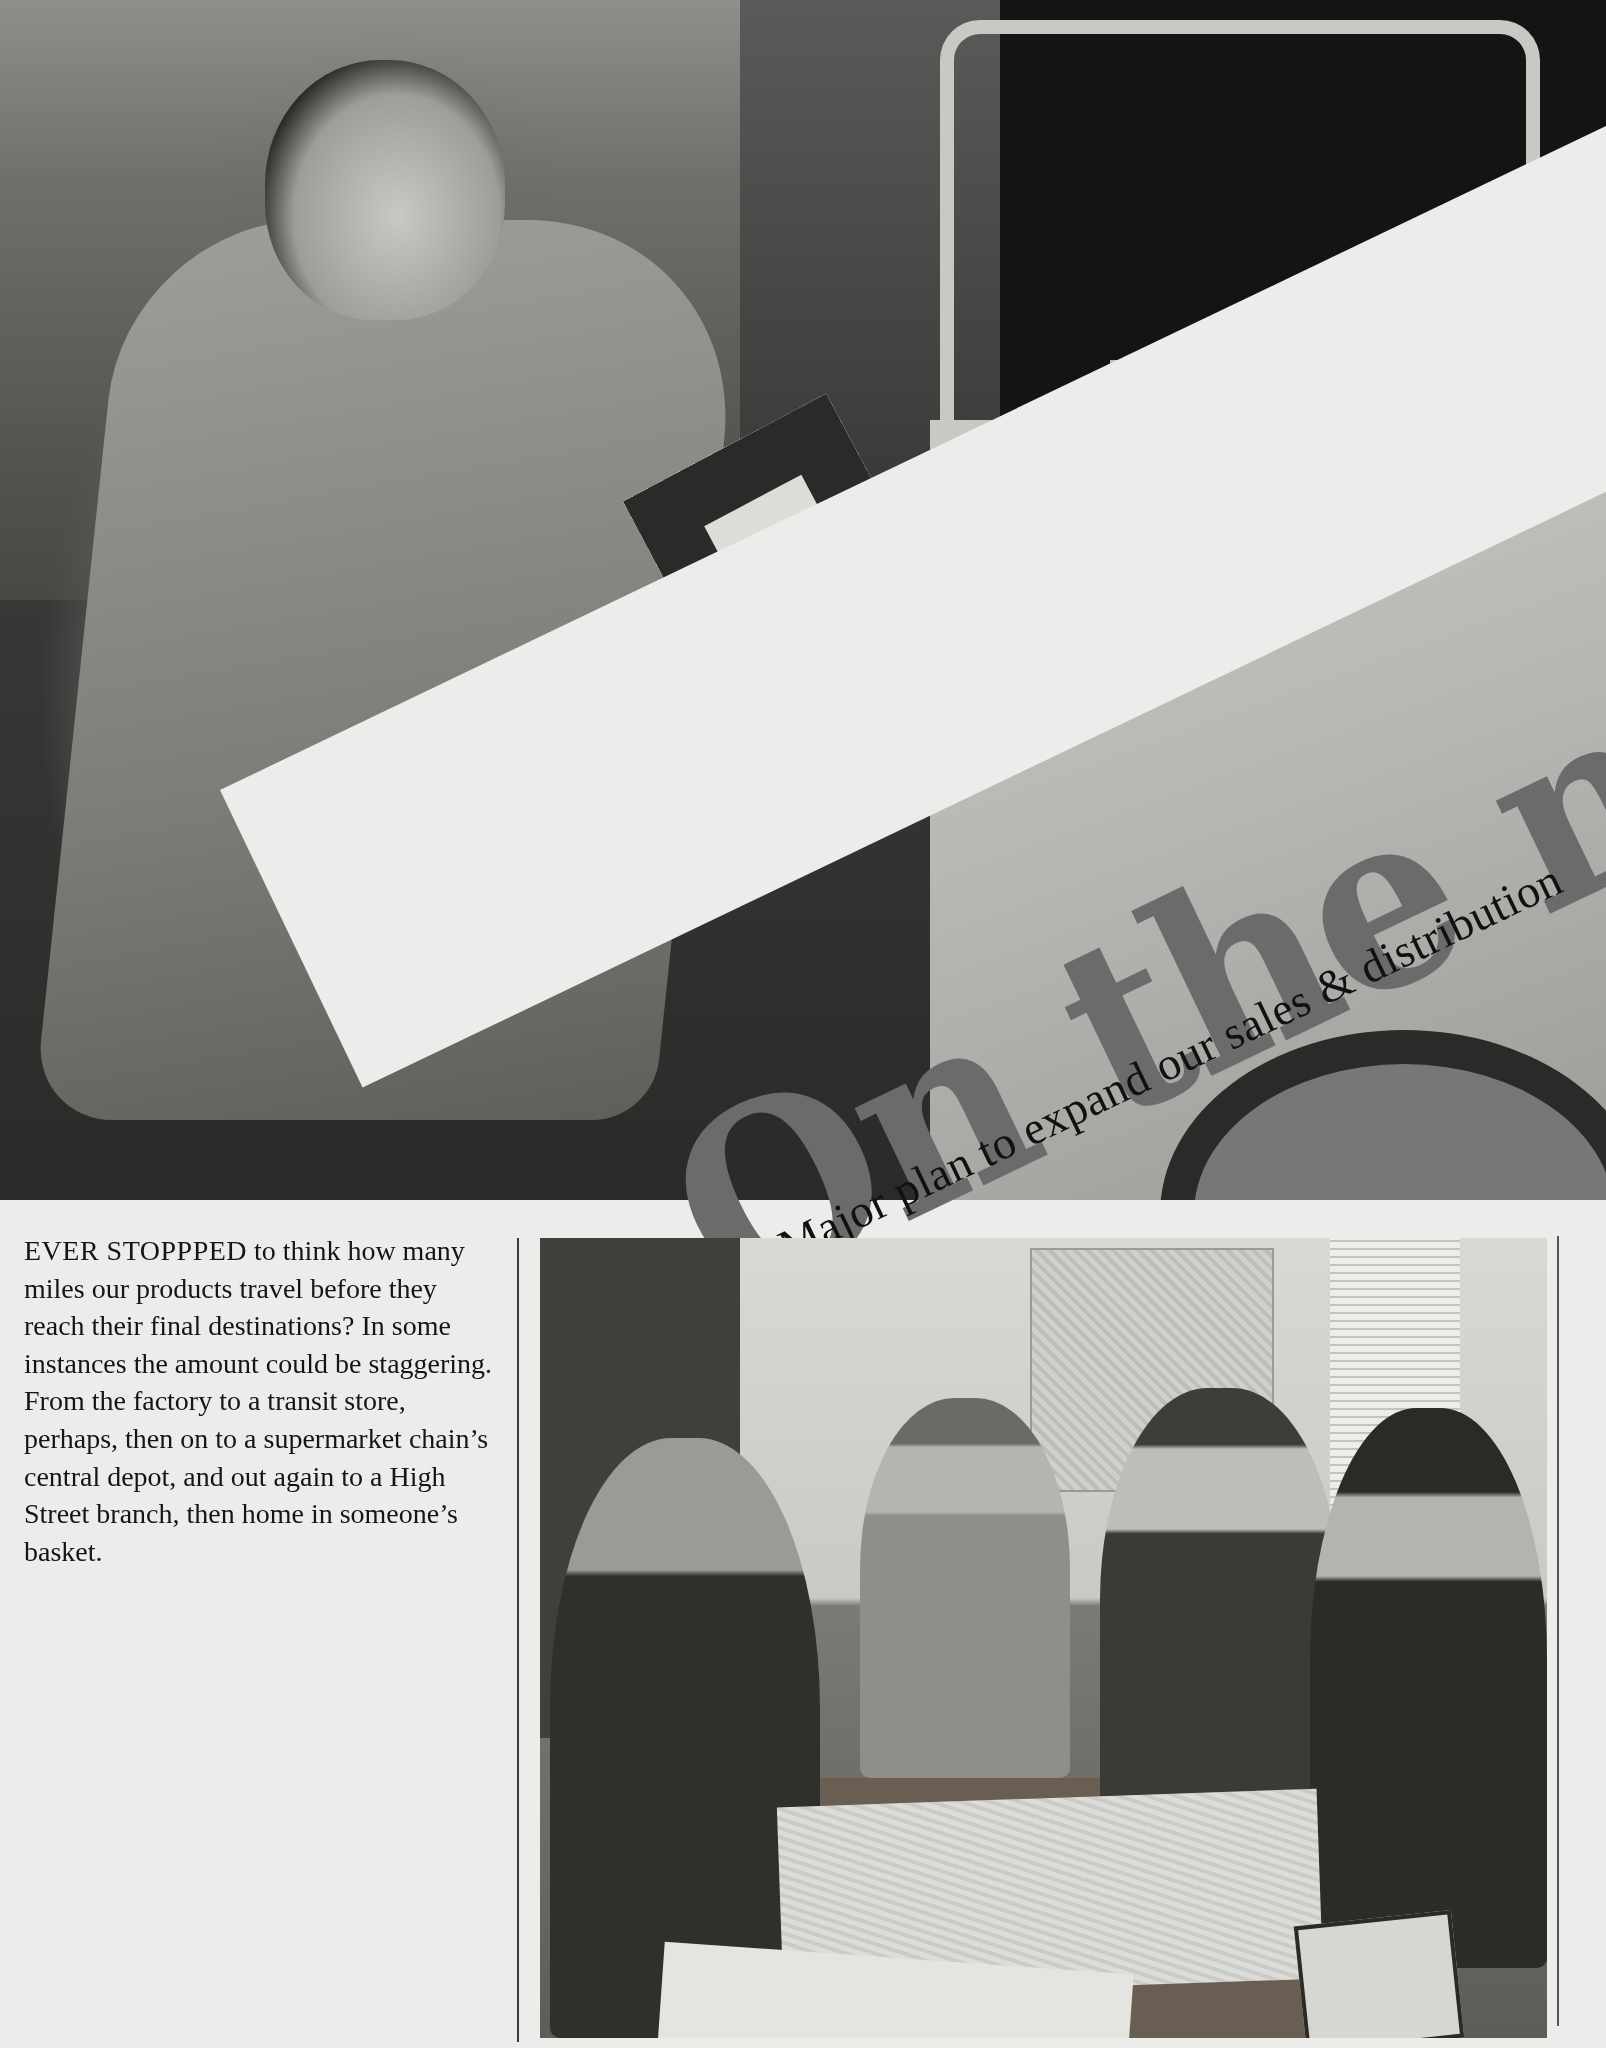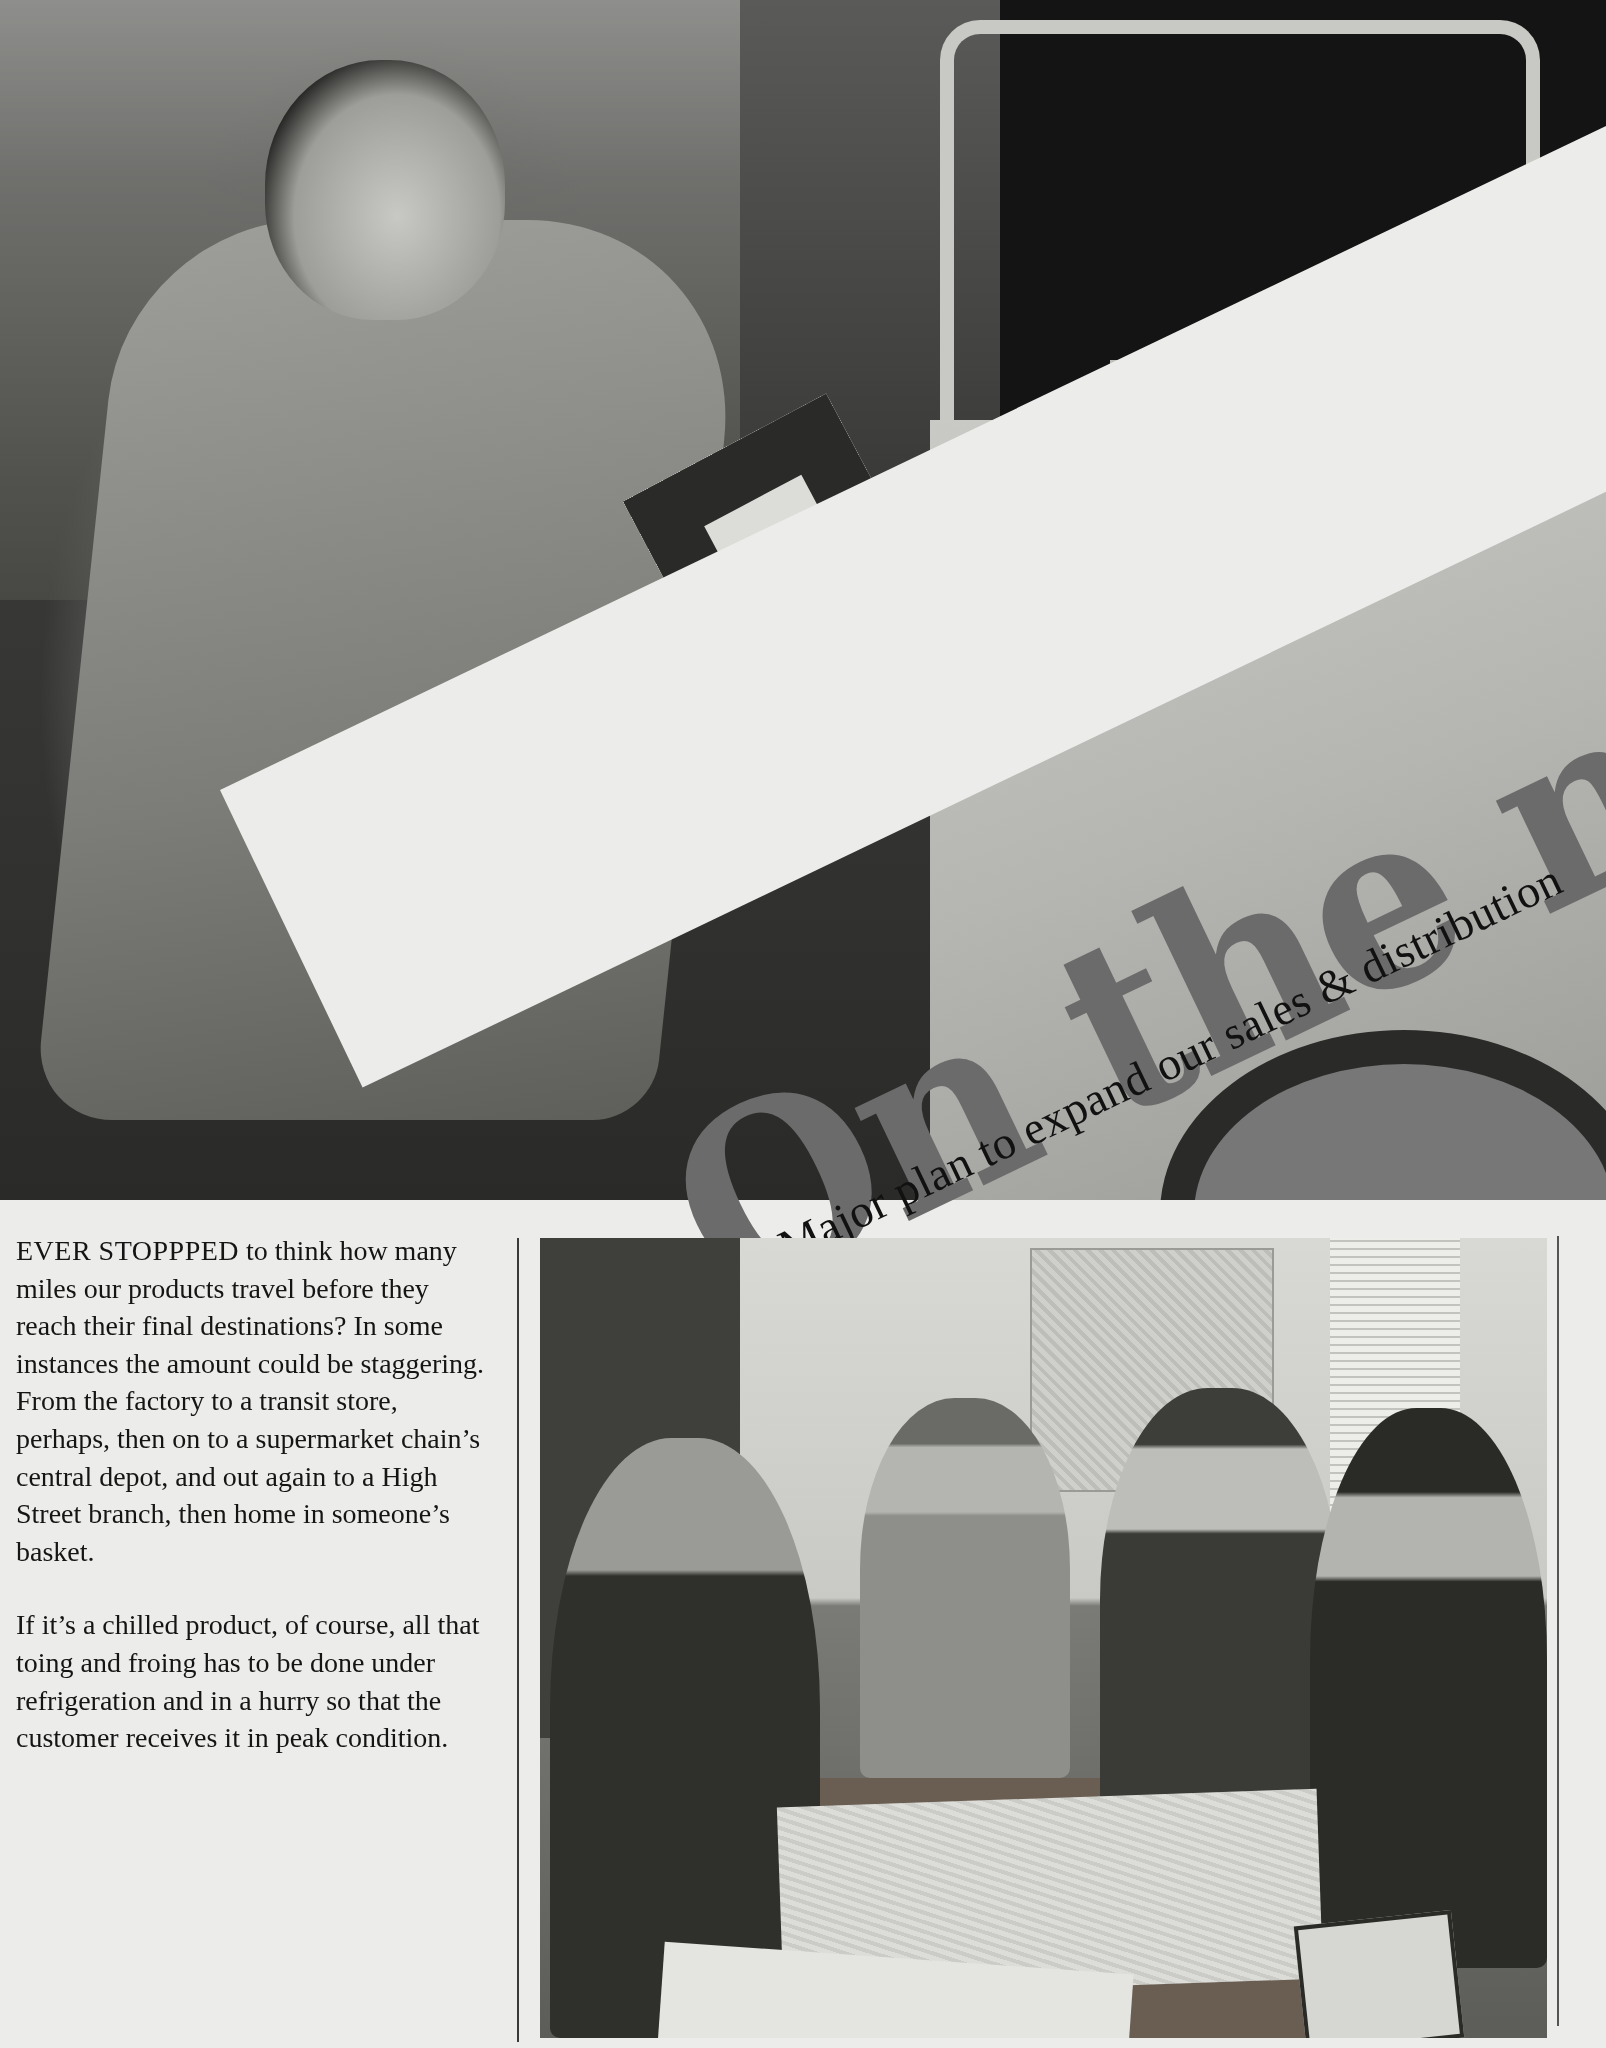--- a/index.html
+++ b/index.html
@@ -23,21 +23,21 @@
   
   .band{position:absolute;left:220px;top:790px;width:1600px;height:330px;background:#ececea;transform-origin:0 0;transform:rotate(-25.6deg);}
   .band-cut{position:absolute;left:0;top:1200px;width:1606px;height:848px;background:#ececea;}
   .headline{position:absolute;left:640px;top:1128px;transform-origin:0 0;transform:rotate(-25.6deg);
     font-family:"DejaVu Serif","Liberation Serif",serif;font-weight:bold;font-size:230px;letter-spacing:-6px;color:#6b6b6b;line-height:1;white-space:nowrap;transform-box:border-box;}
   .headline span{display:inline-block;transform:scaleY(1.05);}
   .subhead{position:absolute;left:770px;top:1225px;transform-origin:0 0;transform:rotate(-25.6deg);
     font-family:"Liberation Serif","DejaVu Serif",serif;font-size:46px;color:#111;white-space:nowrap;letter-spacing:0.5px;}
   
   .article{position:absolute;left:16px;top:1232px;width:480px;font-family:"Liberation Serif","DejaVu Serif",serif;font-size:28px;line-height:37.6px;color:#151515;}
-  .article p{margin:0 0 36px 0;}
+  .article p{margin:0 0 36px 8px;}
   .article .caps{letter-spacing:0.5px;}
   .col-rule{position:absolute;left:517px;top:1238px;width:2px;height:804px;background:#3a3a38;}
   .right-rule{position:absolute;left:1557px;top:1236px;width:2px;height:790px;background:#555;}
   
   .bottom-photo{position:absolute;left:540px;top:1238px;width:1007px;height:800px;overflow:hidden;
     background:linear-gradient(180deg,#d8d8d4 0%,#c9c9c5 45%,#7a7a76 46%,#5c5c58 100%);}
   .bottom-photo .wall-left{position:absolute;left:0;top:0;width:200px;height:500px;background:#3f3f3c;}
   .bottom-photo .wall-map{position:absolute;left:490px;top:10px;width:240px;height:240px;background:repeating-linear-gradient(45deg,#bdbdb9 0 4px,#cfcfcb 4px 9px);border:2px solid #9a9a96;}
   .bottom-photo .calendar{position:absolute;left:790px;top:0;width:130px;height:370px;background:repeating-linear-gradient(0deg,#ededea 0 6px,#c2c2be 6px 8px);}
   .bottom-photo .person{position:absolute;border-radius:45% 45% 10px 10px;}
@@ -66,21 +66,20 @@
 </div>
 
 <div class="band"></div>
 <div class="band-cut"></div>
 
 <div class="headline"><span>On the move</span></div>
 <div class="subhead">Major plan to expand our sales &amp; distribution</div>
 
 <div class="article">
   <p><span class="caps">EVER STOPPPED</span><span> to think how many miles our products travel before they reach their final destinations? In some instances the amount could be staggering. From the factory to a transit store, perhaps, then on to a supermarket chain’s central depot, and out again to a High Street branch, then home in someone’s basket.</span></p>
-  <p>If it’s a chilled product, of course, all that toing and froing has to be done under refrigeration and in a hurry so that the customer receives it in peak condition.</p>
 </div>
 
 <div class="col-rule"></div>
 
 <div class="bottom-photo">
   <div class="wall-left"></div>
   <div class="wall-map"></div>
   <div class="calendar"></div>
   <div class="table"></div>
   <div class="person p1"></div>

